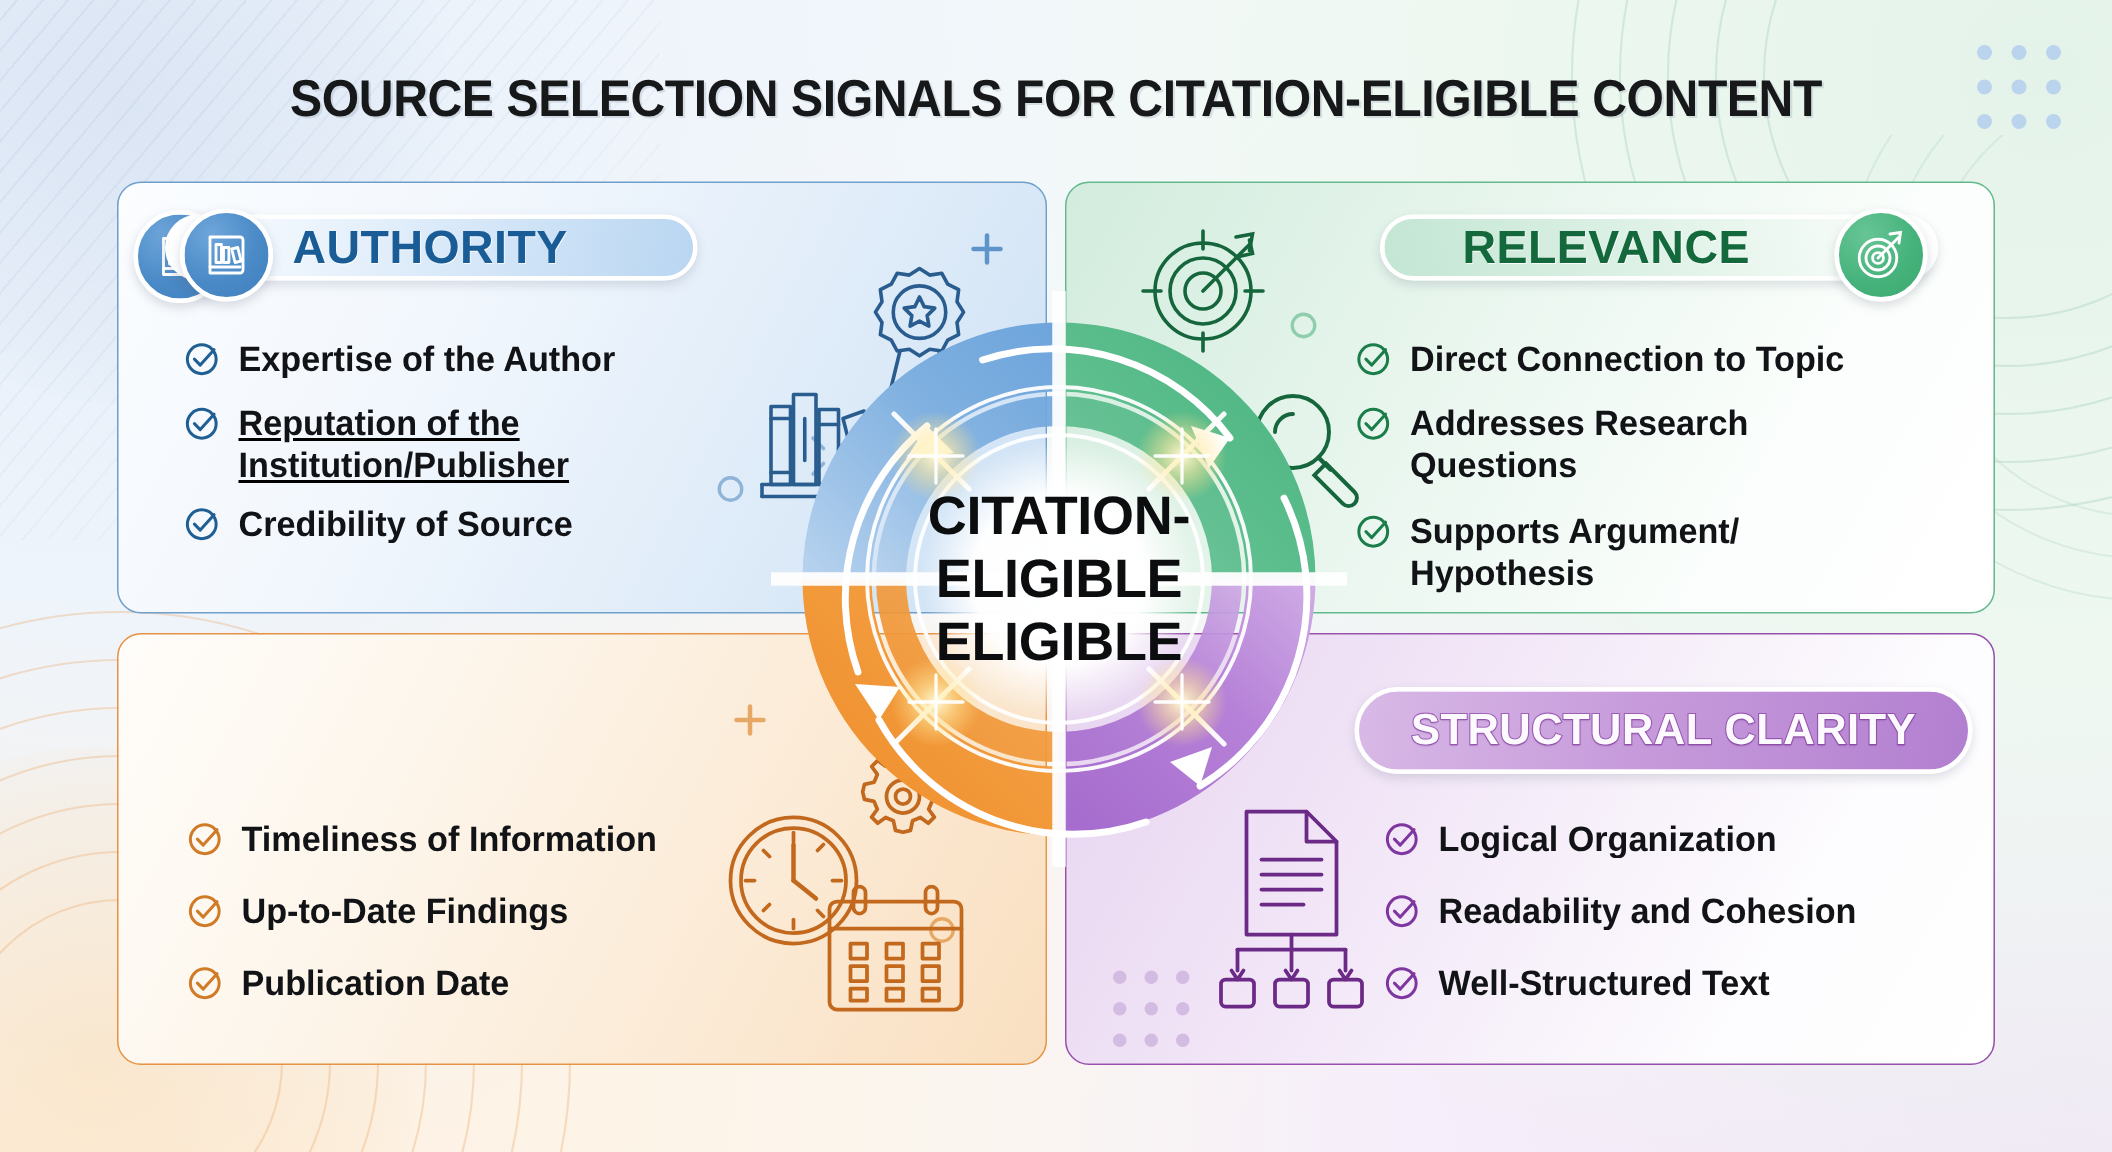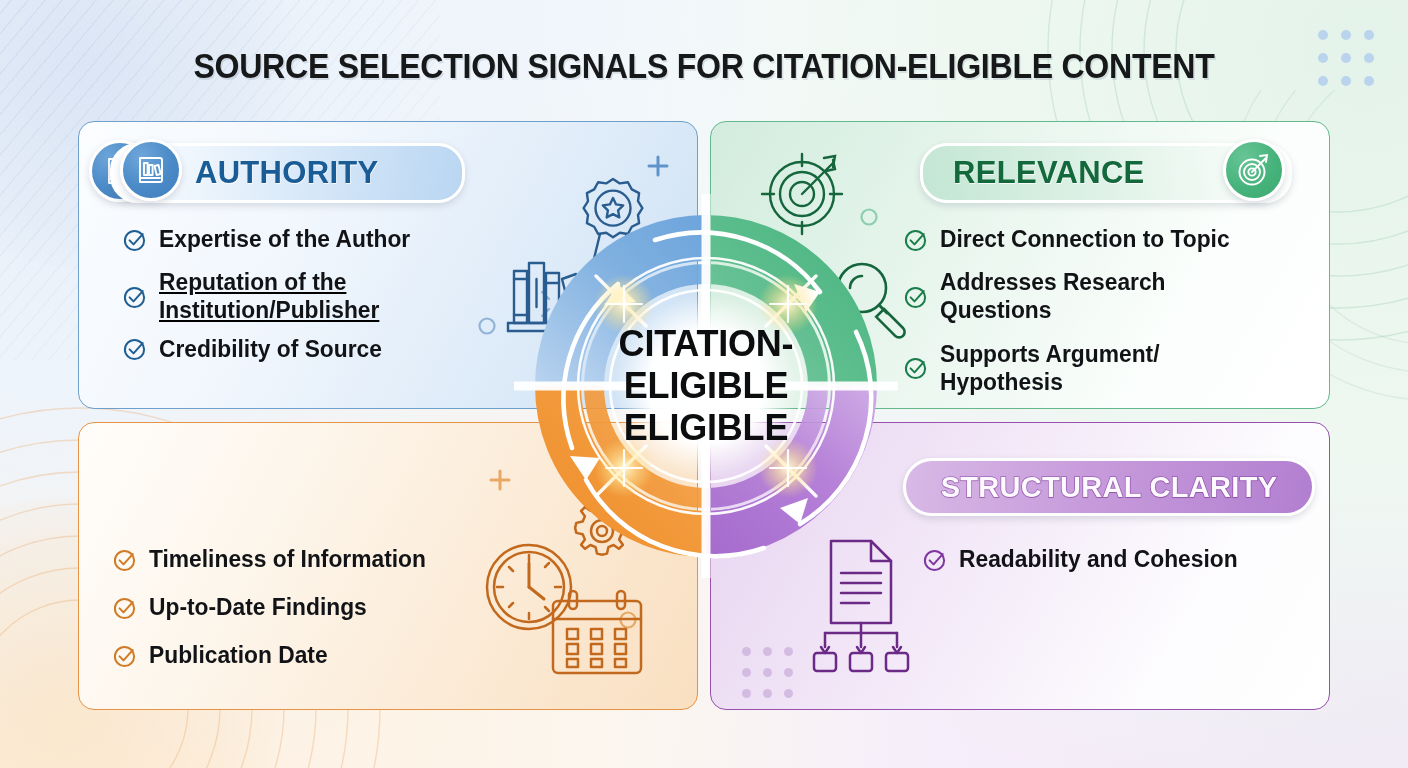--- a/index.html
+++ b/index.html
@@ -98,21 +98,21 @@
   #card-structural {
     left: 710px; top: 422px; width: 620px; height: 288px;
     border: 1.6px solid #9750ad;
     background: linear-gradient(300deg, #ffffff 0%, #fdfcfe 24%, #f0e3f6 70%, #e7d4f0 100%);
   }
 
   
   .pill {
     position: absolute;
     display: flex; align-items: center;
-    height: 60px;
+    height: 44px;
     border-radius: 27px;
     border: 3.5px solid #ffffff;
     box-shadow: 0 3px 7px rgba(90,100,120,0.20);
     white-space: nowrap;
   }
   .pill-label {
     font-weight: bold;
     letter-spacing: 0.3px;
   }
 
@@ -129,20 +129,21 @@
   
   #pill-relevance {
     left: 920px; top: 143px; width: 372px;
     background: linear-gradient(260deg, #ffffff 0%, #f2faf5 20%, #d4eddf 70%, #c3e6d3 100%);
     padding-left: 30px; padding-right: 84px;
     justify-content: flex-start;
   }
   #pill-relevance .pill-label {
     font-size: 31px; color: #13683c;
     text-shadow: 0.5px 1px 0 rgba(255,255,255,0.85);
+    margin-left: 22px;
   }
   
   #pill-recency {
     left: 124px; top: 456px; width: 194px; height: 58px; border-radius: 29px;
     background: linear-gradient(105deg, #f6b66c 0%, #f3a košel 0%, #f5ad5c 42%, #f7c892 100%);
     background: linear-gradient(105deg, #f3a84f 0%, #f6b96f 45%, #f9cf9b 100%);
     justify-content: center;
   }
   #pill-recency .pill-label {
     font-size: 29px; color: #fffaf3;
@@ -175,30 +176,30 @@
     left: 120px; top: 139px;
     background: radial-gradient(circle at 32% 26%, #6ea6da 0%, #4a8ac7 55%, #3f7fbe 100%);
   }
   #badge-relevance {
     left: 1223px; top: 139px;
     background: radial-gradient(circle at 32% 26%, #67c596 0%, #47b37c 55%, #3ba96f 100%);
   }
 
   
   .clist { position: absolute; }
-  .crow { display: flex; align-items: center; margin-bottom: 15px; }
+  .crow { display: flex; align-items: flex-start; margin-bottom: 15px; }
   .crow .ck { flex: 0 0 auto; margin-top: 1px; margin-right: 11px; }
   .crow .txt {
     font-size: 23.5px; font-weight: bold; color: #121316;
     line-height: 1.2;
     transform: scaleX(0.97); transform-origin: left center;
   }
   #list-authority  { left: 122px; top: 225px; width: 380px; }
   #list-relevance  { left: 903px; top: 225px; width: 400px; }
-  #list-recency    { left: 112px; top: 545px; width: 420px; }
+  #list-recency    { left: 124px; top: 545px; width: 420px; }
   #list-structural { left: 922px; top: 545px; width: 400px; }
   #list-relevance .crow:nth-child(3) { margin-bottom: 6px; }
   #list-authority .crow:nth-child(2) { margin-bottom: 10px; text-decoration: underline; }
   #list-recency .crow, #list-structural .crow { margin-bottom: 20px; }
 
   
   #hub {
     position: absolute;
     left: 500px; top: 180px; width: 412px; height: 412px;
   }
@@ -562,21 +563,35 @@
       <i></i>
       <i></i>
       <i></i>
   </div>
   <div class="clist" id="list-structural">
     <div class="crow">
       <svg class="ck" width="26" height="26" viewBox="0 0 26 26">
         <circle cx="12.5" cy="13.5" r="9.6" fill="none" stroke="#7e36a0" stroke-width="2"></circle>
         <path d="M7.6 13.4 l3.9 4 9.2 -10.3" fill="none" stroke="#7e36a0" stroke-width="2" stroke-linecap="round" stroke-linejoin="round"></path>
       </svg>
+      <div class="txt">Logical Organization</div>
+    </div>
+    <div class="crow">
+      <svg class="ck" width="26" height="26" viewBox="0 0 26 26">
+        <circle cx="12.5" cy="13.5" r="9.6" fill="none" stroke="#7e36a0" stroke-width="2"></circle>
+        <path d="M7.6 13.4 l3.9 4 9.2 -10.3" fill="none" stroke="#7e36a0" stroke-width="2" stroke-linecap="round" stroke-linejoin="round"></path>
+      </svg>
       <div class="txt">Readability and Cohesion</div>
+    </div>
+    <div class="crow">
+      <svg class="ck" width="26" height="26" viewBox="0 0 26 26">
+        <circle cx="12.5" cy="13.5" r="9.6" fill="none" stroke="#7e36a0" stroke-width="2"></circle>
+        <path d="M7.6 13.4 l3.9 4 9.2 -10.3" fill="none" stroke="#7e36a0" stroke-width="2" stroke-linecap="round" stroke-linejoin="round"></path>
+      </svg>
+      <div class="txt">Well-Structured Text</div>
     </div>
   </div>
 
   <div id="hub">
     <svg width="412" height="412" viewBox="0 0 412 412">
       <defs>
         <linearGradient id="gBlue" x1="0" y1="1" x2="1" y2="0">
           <stop offset="0%" stop-color="#dce9f8"></stop>
             <stop offset="55%" stop-color="#7fb0e0"></stop>
             <stop offset="100%" stop-color="#5c9ad8"></stop>

